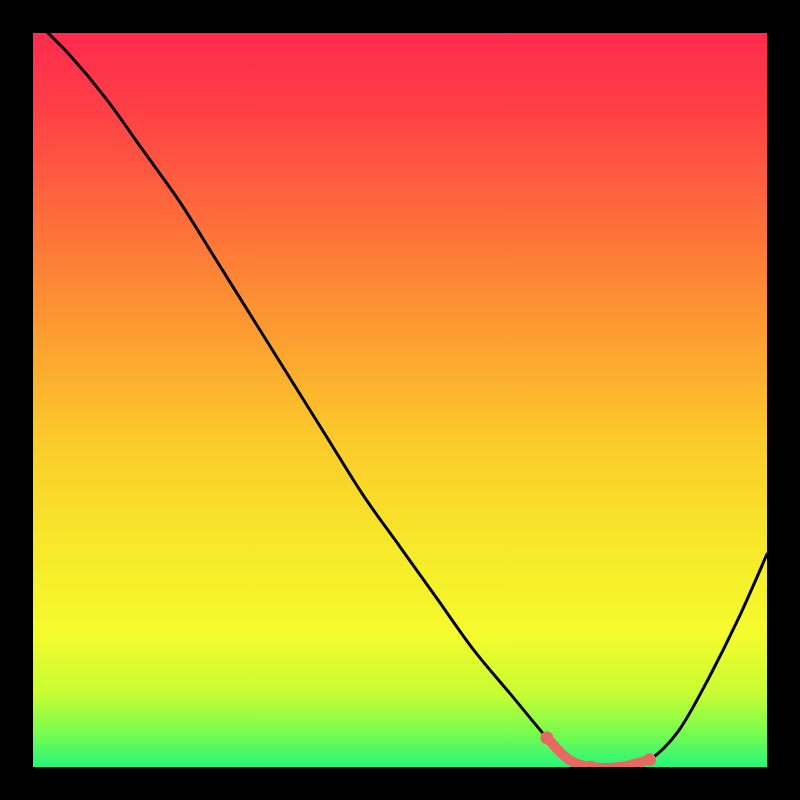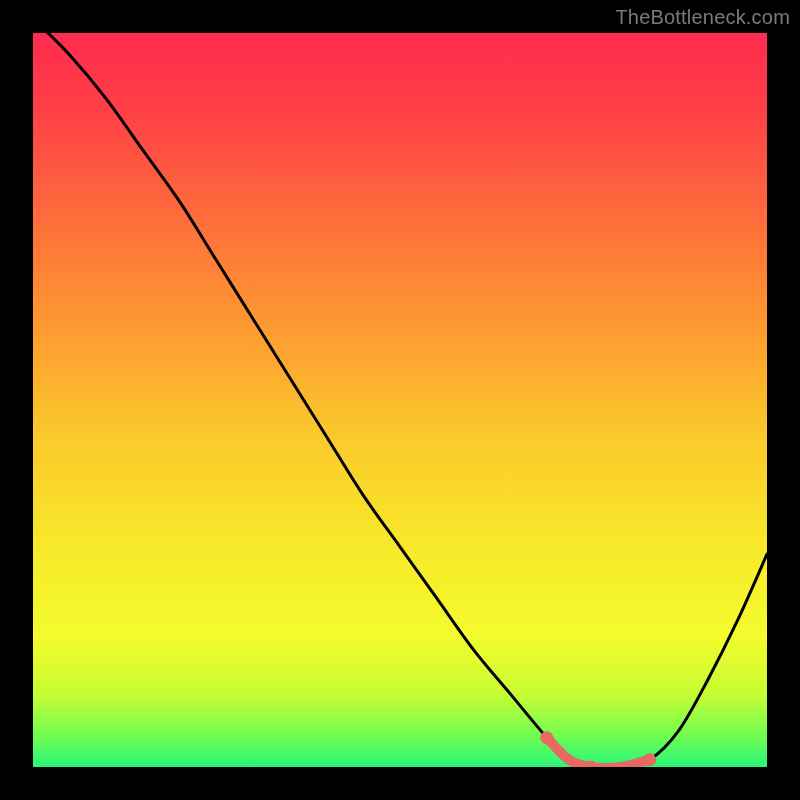--- a/index.html
+++ b/index.html
@@ -80,15 +80,14 @@
       <path id="highlight-path" fill="none" stroke-width="10" stroke-linecap="round" stroke-linejoin="round" d="M 513.8 704.64 C 517.4699999999999 708.31, 528.4799999999999 721.7666666666667, 535.8199999999999 726.66 C 543.16 731.5533333333333, 549.2766666666666 732.7766666666666, 557.84 734 C 566.4033333333334 735.2233333333334, 577.4133333333334 735.2233333333334, 587.2 734 C 596.9866666666667 732.7766666666666, 611.6666666666666 727.8833333333333, 616.56 726.66" stroke="#E66A62"></path>
       <g id="highlight-dots">
           <circle cx="513.8" cy="704.64" r="6.5" fill="#E66A62"></circle>
           <circle cx="616.56" cy="726.66" r="6.5" fill="#E66A62"></circle>
           <circle cx="557.84" cy="734" r="6.5" fill="#E66A62"></circle>
         </g>
     </svg>
 
   </div>
 
-  <div class="watermark">TheBottleneck.com</div>
 
 </div>
 
 </body></html>

